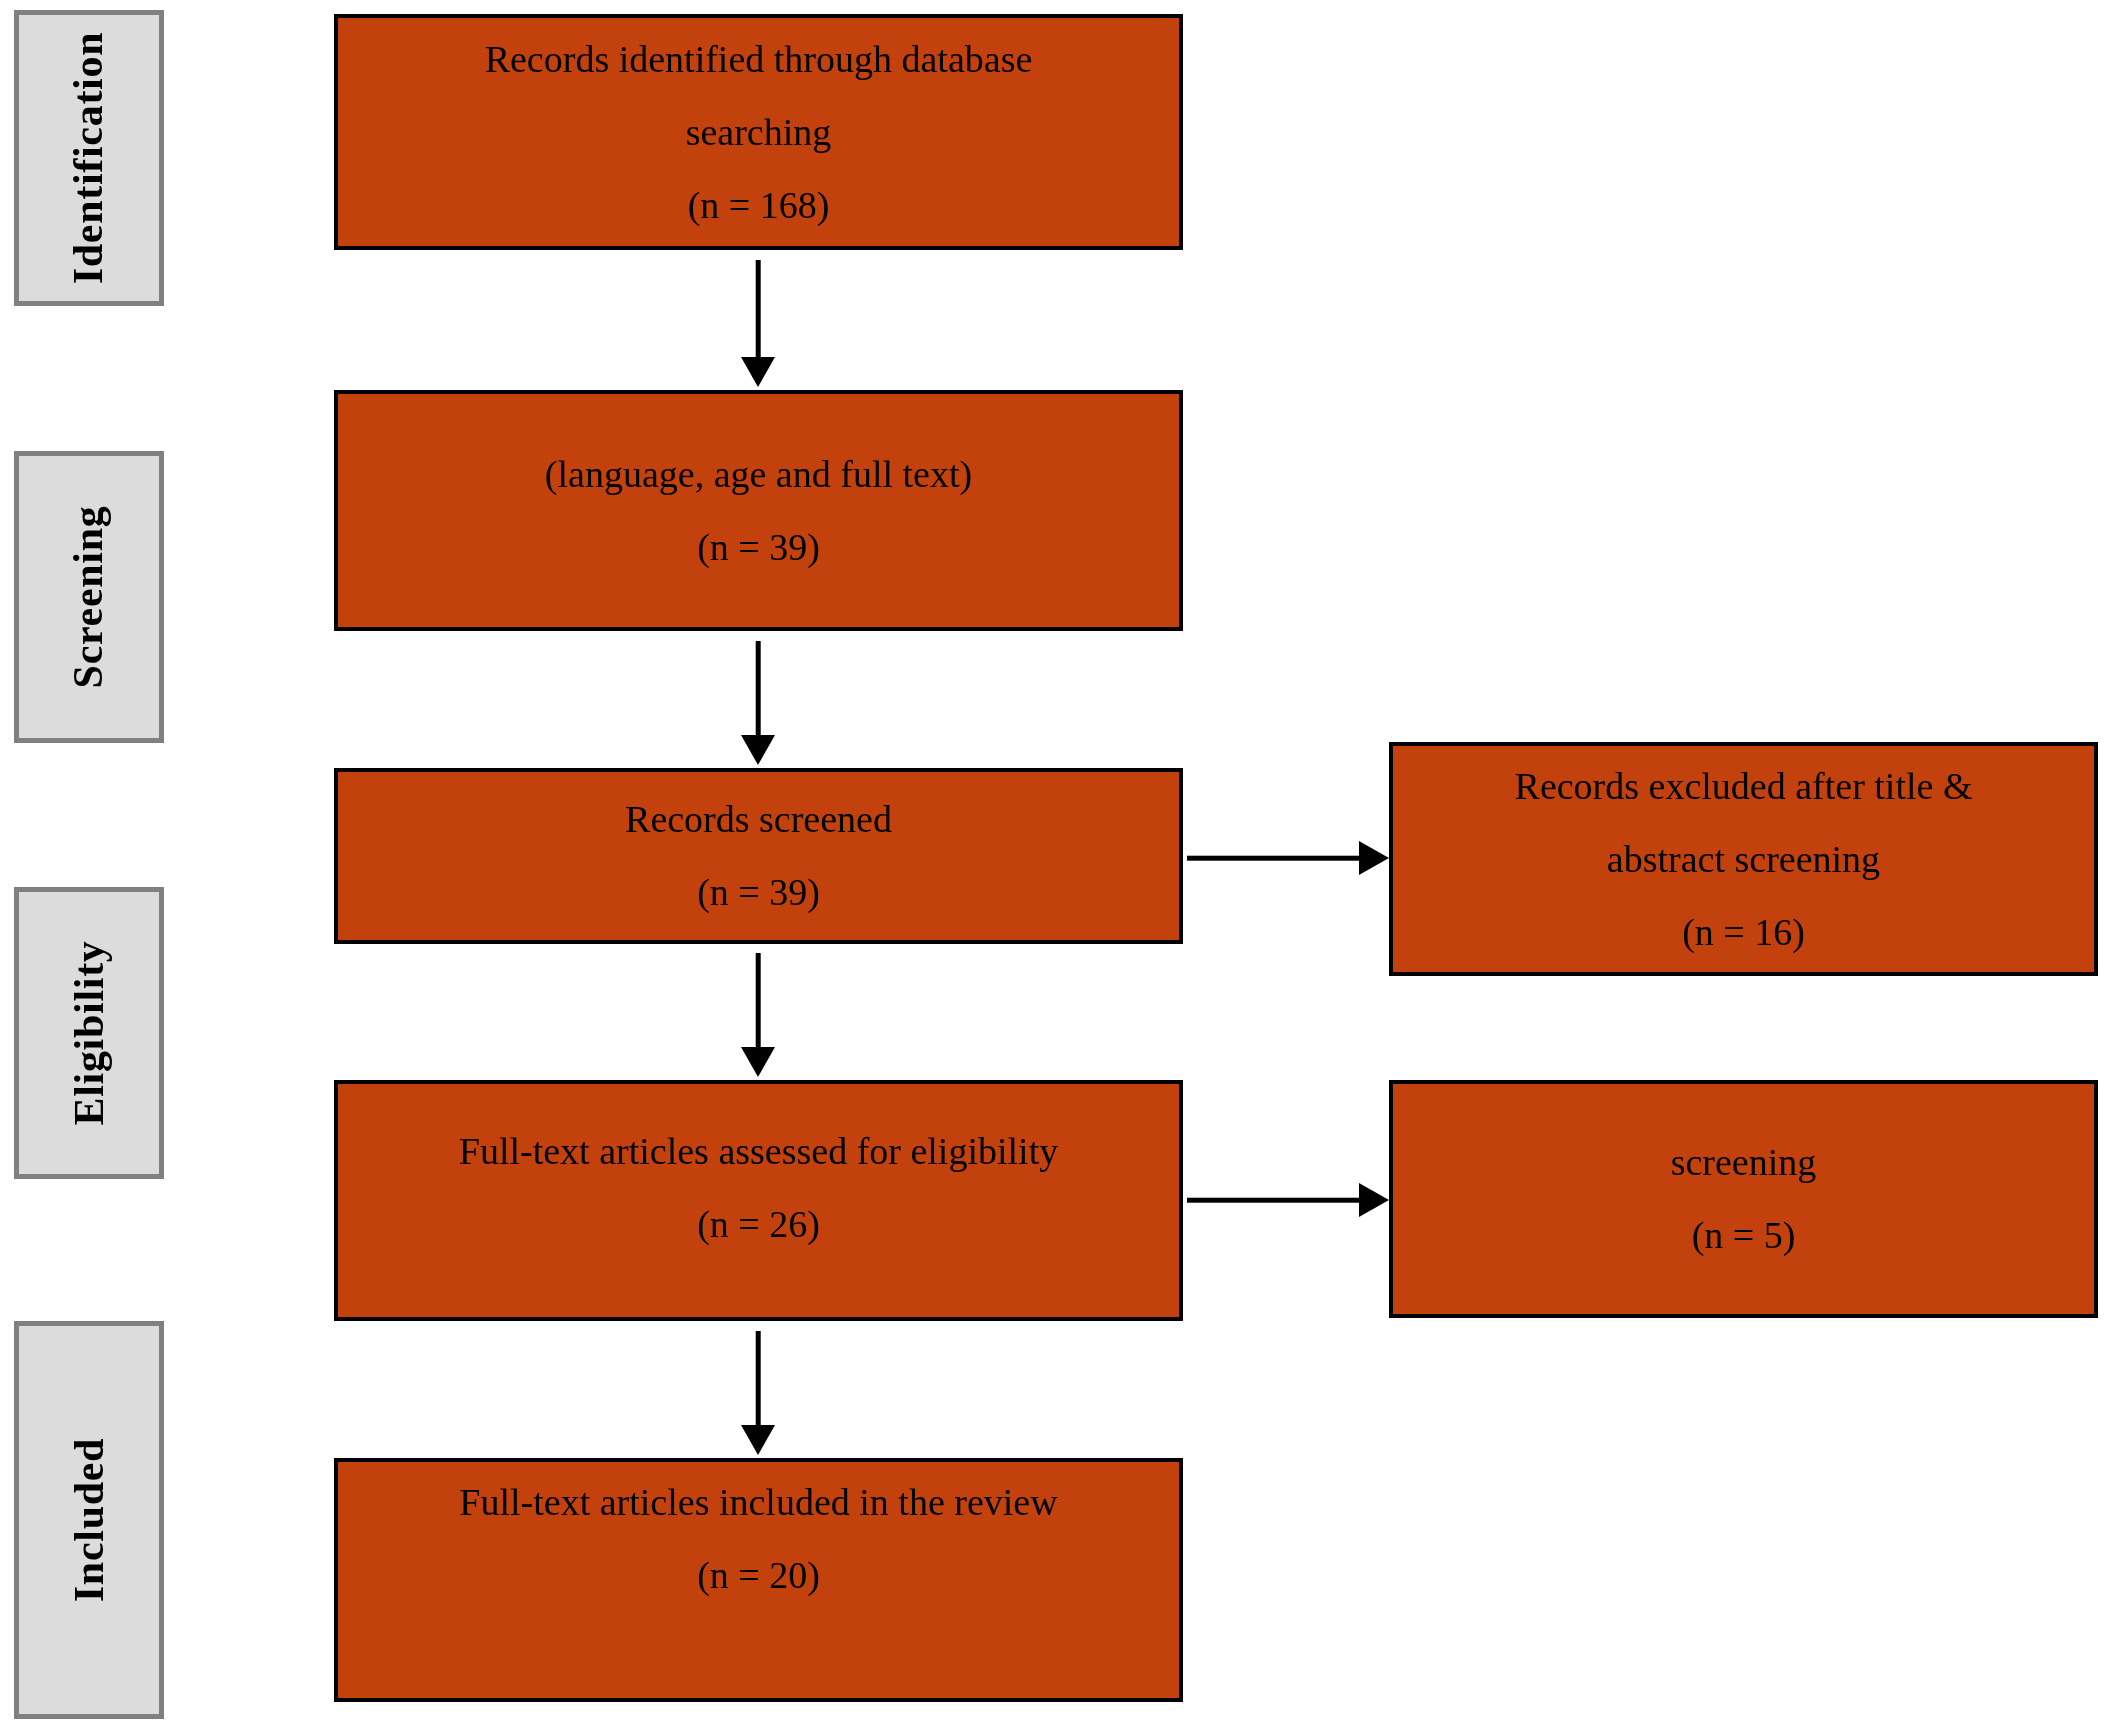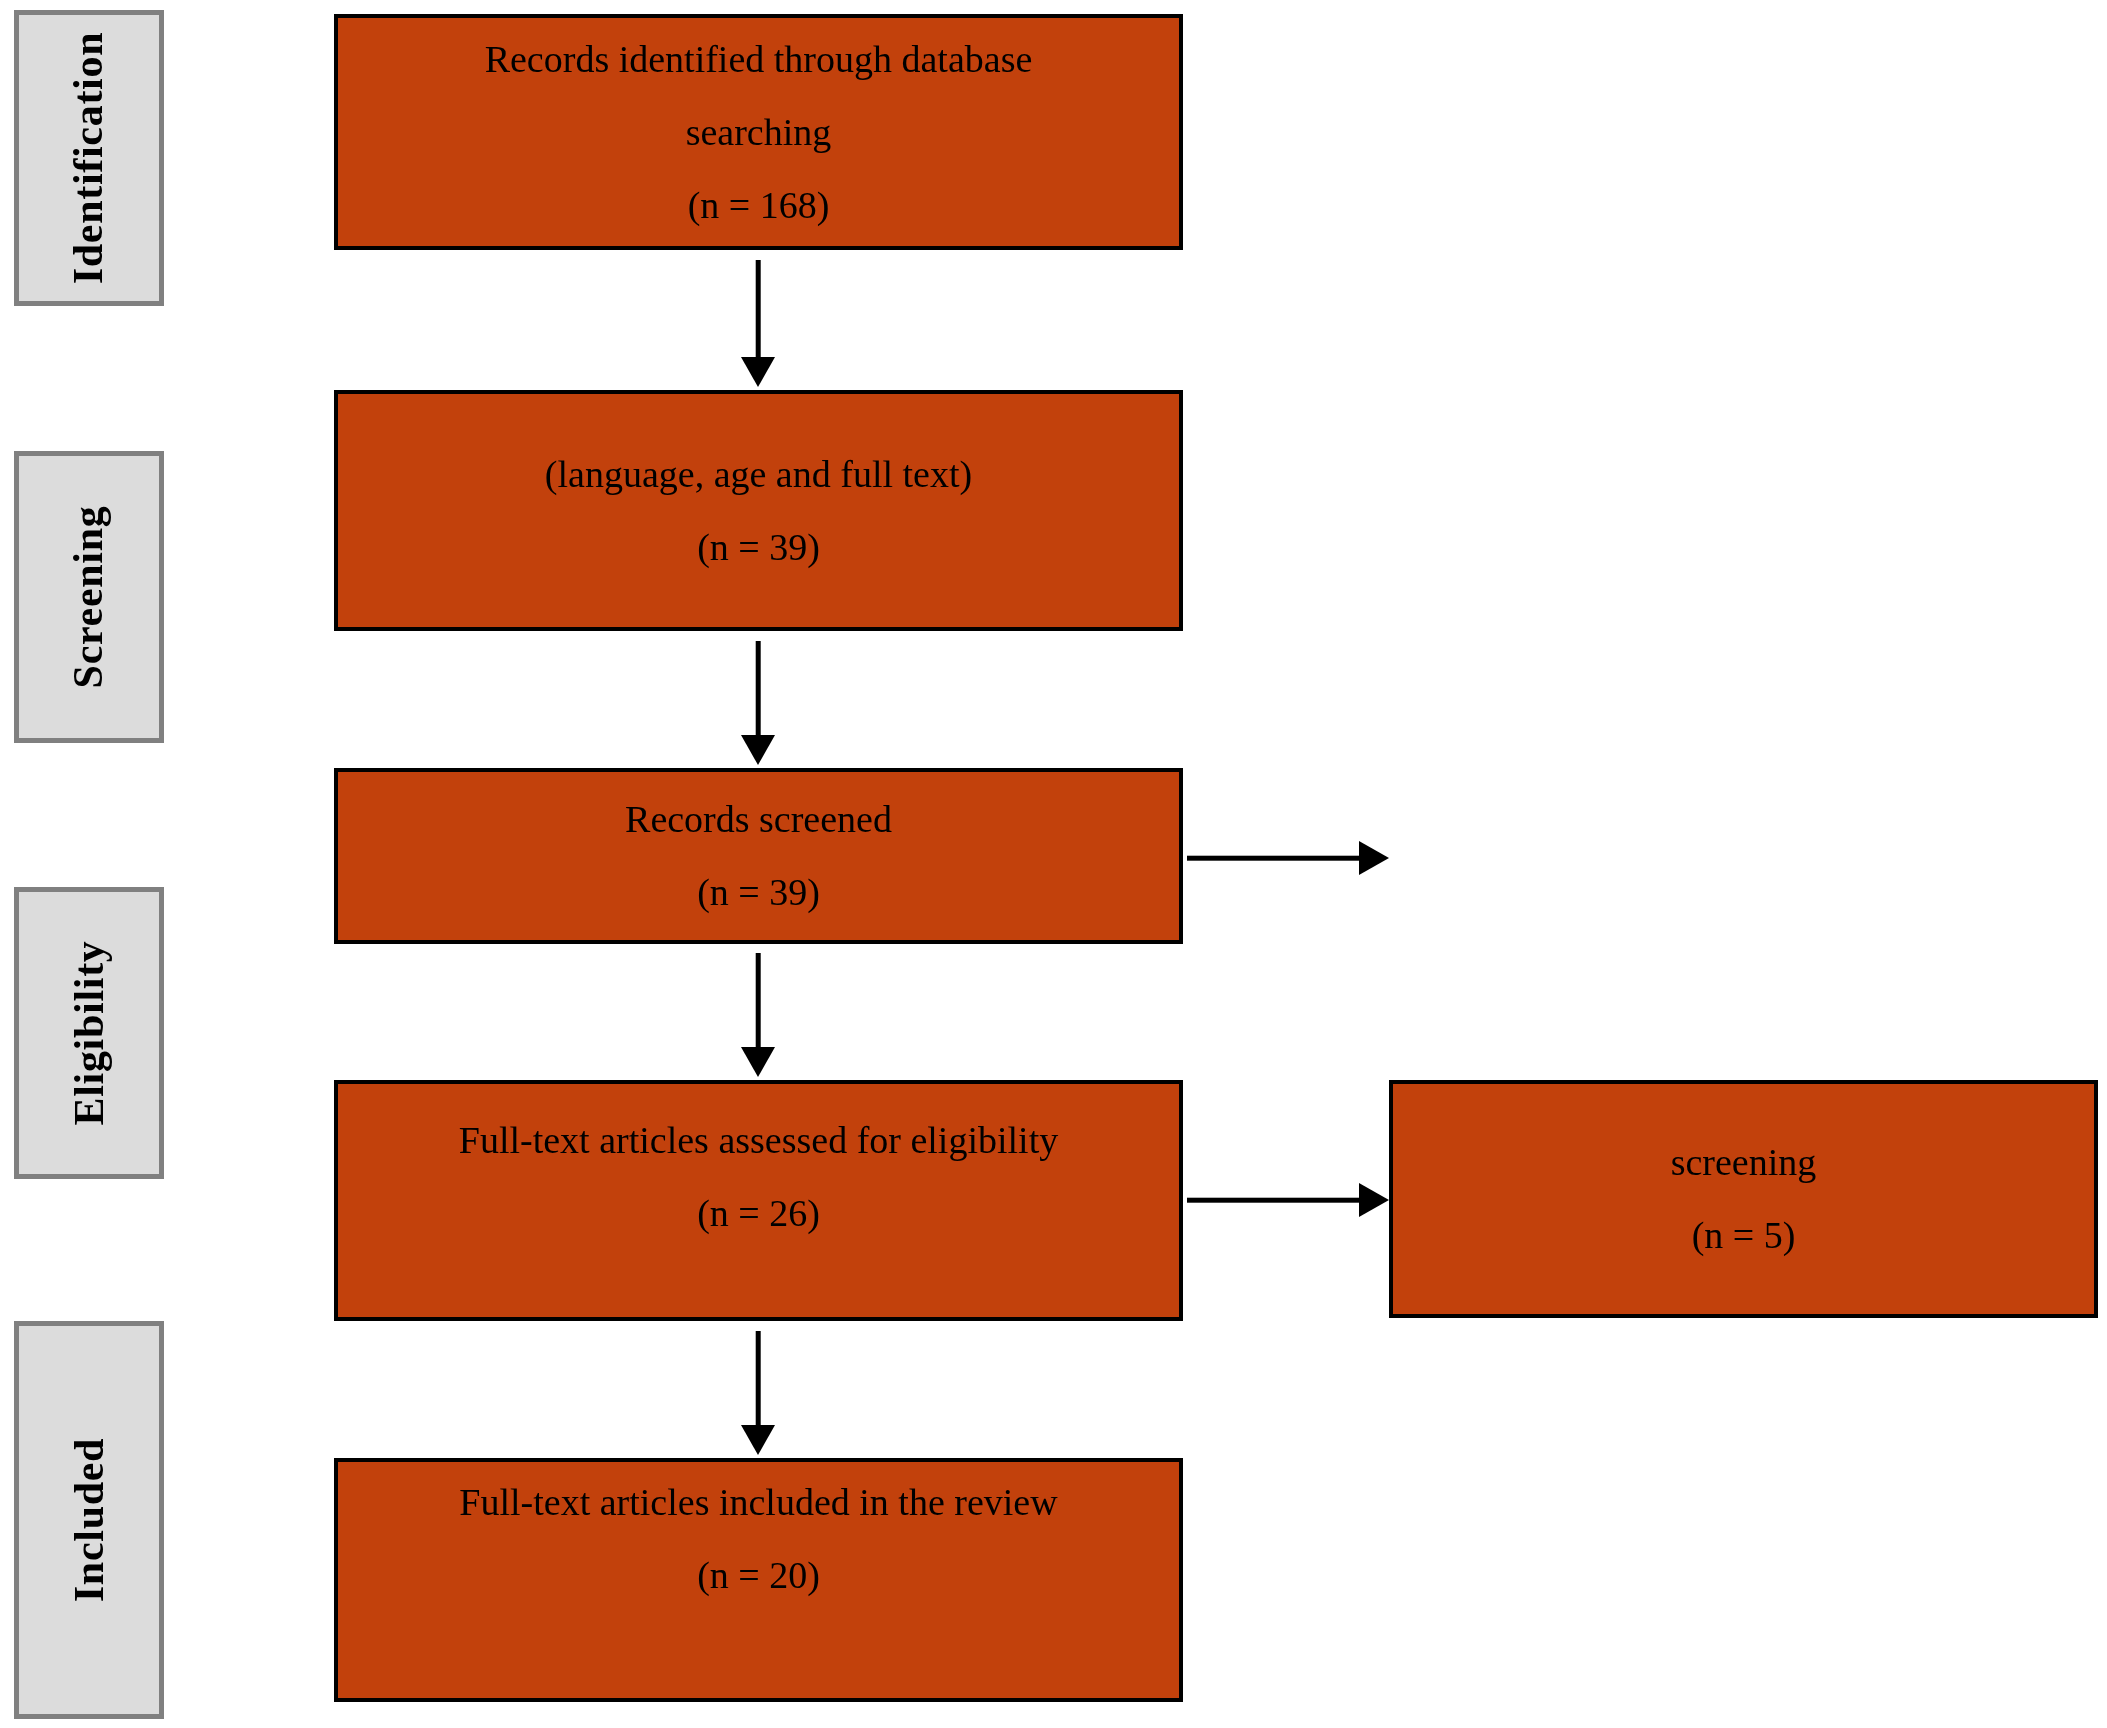--- a/index.html
+++ b/index.html
@@ -57,21 +57,21 @@
     line-height: 73px;
   }
   .fbox .line { white-space: nowrap; }
 
   .main-col { left: 334px; width: 849px; }
   .side-col { left: 1389px; width: 709px; }
 
   .box-identified  { top: 14.3px;   height: 236px; }
   .box-filtered    { top: 390px;  height: 241px; }
   .box-screened    { top: 768px; height: 176px; }
-  .box-eligibility { top: 1080px; height: 241px; justify-content: flex-start; padding-top: 20px; }
+  .box-eligibility { top: 1080px; height: 241px; justify-content: flex-start; padding-top: 31px; }
   .box-included    { top: 1458px; height: 244px; justify-content: flex-start; padding-top: 4px; }
 
   .box-excluded-abstract { top: 742px; height: 234px; }
   .box-excluded-fulltext { top: 1080px; height: 238px; }
 
   
   .arrow-v {
     position: absolute;
     left: 741px;
     width: 34px;
@@ -167,20 +167,25 @@
   <div class="fbox main-col box-eligibility">
     <div class="line">Full-text articles assessed for eligibility</div>
     <div class="line">(n = 26)</div>
   </div>
 
   <div class="fbox main-col box-included">
     <div class="line">Full-text articles included in the review</div>
     <div class="line">(n = 20)</div>
   </div>
 
+  <div class="fbox side-col box-excluded-abstract">
+    <div class="line">Records excluded after title &amp;</div>
+    <div class="line">abstract screening</div>
+    <div class="line">(n = 16)</div>
+  </div>
 
   <div class="fbox side-col box-excluded-fulltext">
     <div class="line">screening</div>
     <div class="line">(n = 5)</div>
   </div>
 
   <div class="arrow-v arrow-v1">
     <div class="shaft"></div>
     <div class="tip"></div>
   </div>

